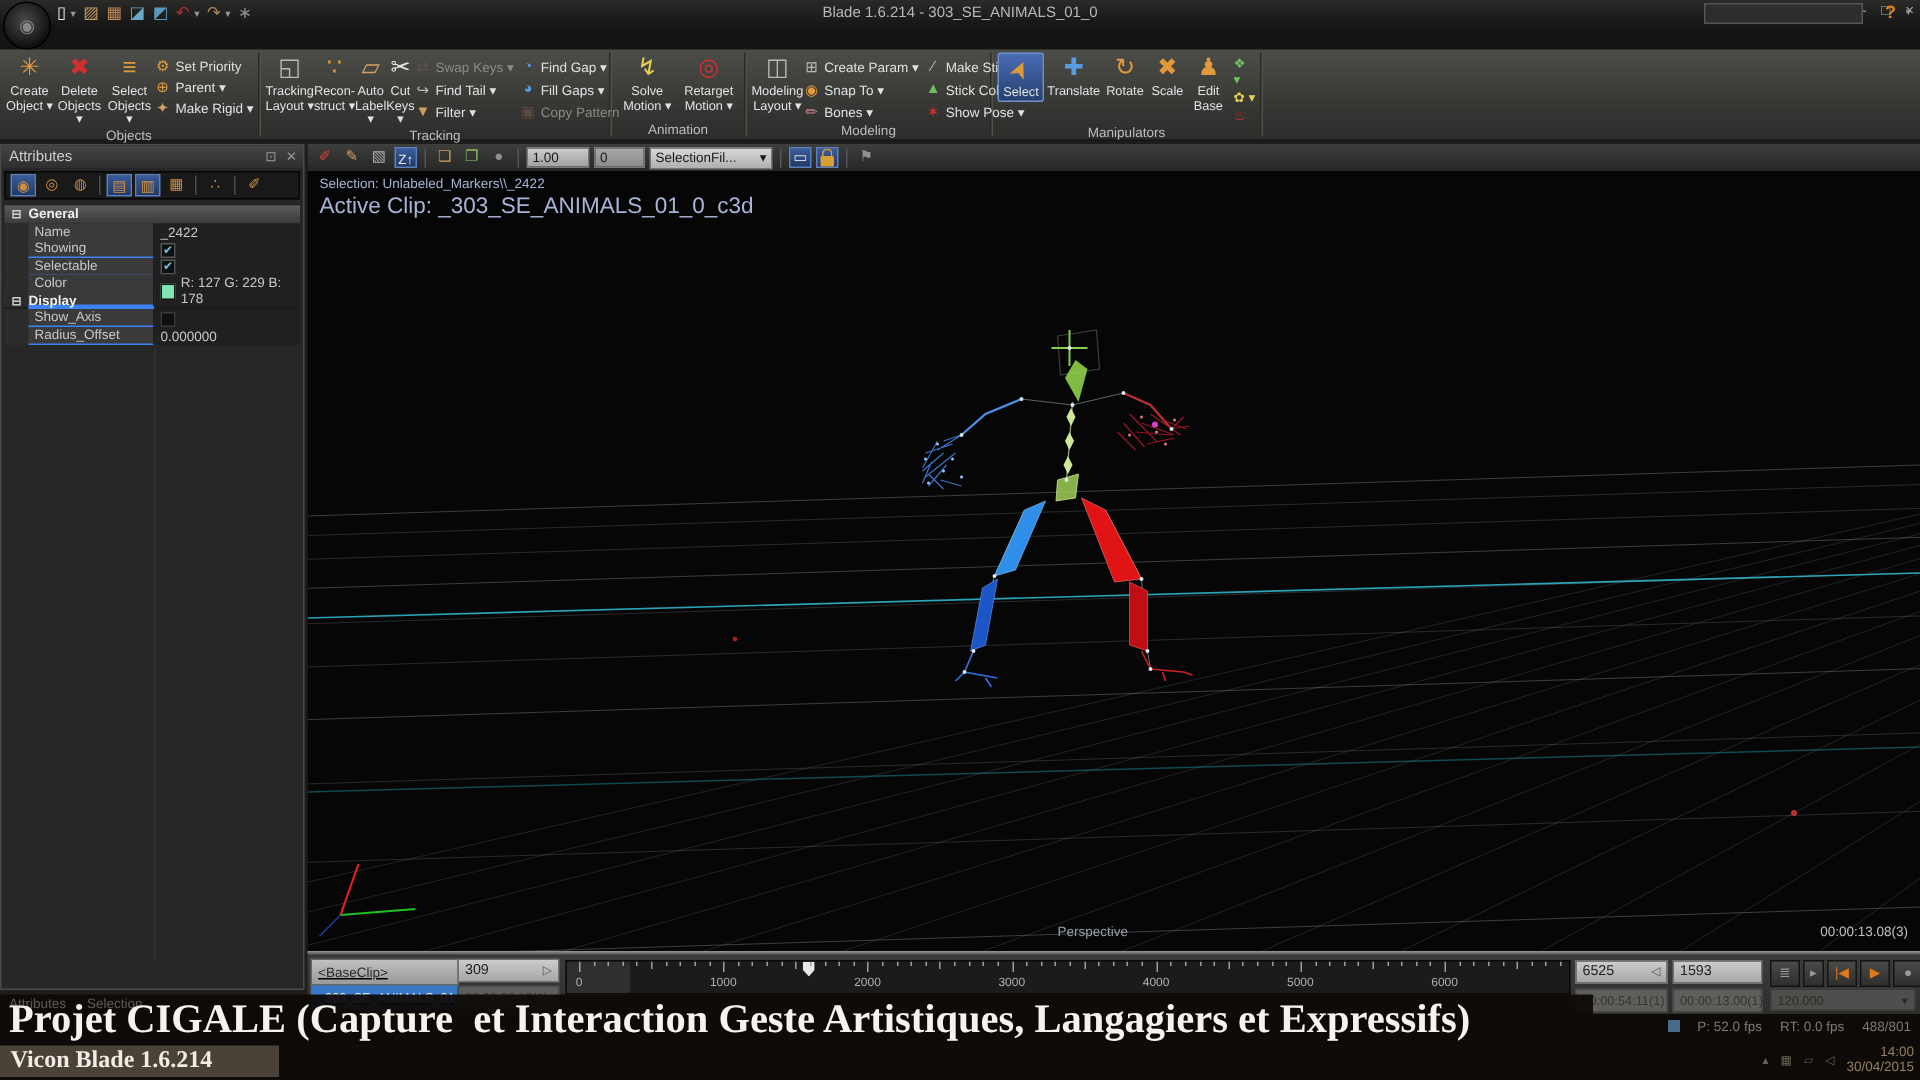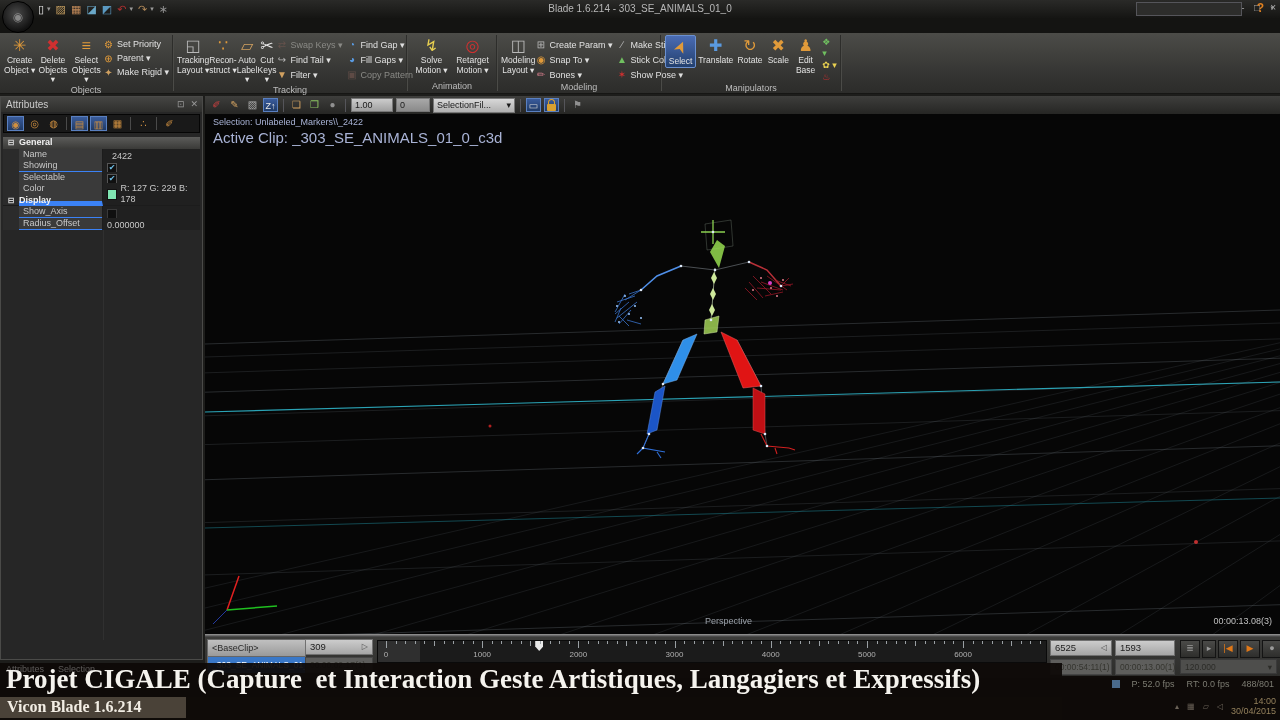--- a/index.html
+++ b/index.html
@@ -68,21 +68,21 @@
     display:flex;align-items:center;gap:2px;padding:0 3px;box-sizing:border-box;}
   .atool{width:17px;height:15px;text-align:center;line-height:15px;font-size:10px;color:#d09040;}
   .atool.active{background:linear-gradient(#3a5c9c,#1f3a66);border:1px solid #5a80c0;box-sizing:border-box;}
   .atsep{width:1px;height:13px;background:#4a4a4a;margin:0 2px;}
   #attr-grid{left:2px;top:40px;width:197px;}
   .arow{display:grid;grid-template-columns:16px 84px 1fr;height:11.5px;font-size:9px;color:#c8c8c8;}
   .arow.header{background:linear-gradient(#5c5c5a,#3a3a38);color:#f0f0f0;font-weight:bold;}
   .arow.header .gut{color:#cfcfcf;font-size:8px;text-align:center;line-height:11px;}
   .arow .gut{background:transparent;}
   .arow.header > div{line-height:11.5px;}
-  .arow:not(.header) .lab{background:#3a3a3a;border-bottom:5px solid #3b82f6;border-right:1px solid #1c1c1c;
+  .arow:not(.header) .lab{background:#3a3a3a;border-bottom:3px solid #3b82f6;border-right:1px solid #1c1c1c;
     padding-left:4px;line-height:11px;box-sizing:border-box;}
   .arow:not(.header) .val{background:#202020;border-bottom:1px solid #1c1c1c;
     padding-left:4px;line-height:11px;box-sizing:border-box;display:flex;align-items:center;gap:3px;}
   .arow:not(.header) .gut{background:#2b2b2b;border-bottom:1px solid #1c1c1c;}
   .chk{width:8px;height:8px;background:#101010;border:1px solid #555;display:inline-flex;
     align-items:center;justify-content:center;color:#6fc0e8;font-size:8px;line-height:8px;}
   .chk.off{border-color:#3a3a3a;}
   .swatch{width:9px;height:9px;display:inline-block;border:1px solid #111;}
   #attr-fill{left:2px;top:133px;width:197px;height:410px;background:#262626;}
   #attr-fill .colline{position:absolute;left:100px;top:0;width:1px;height:100%;background:#303030;}
@@ -105,21 +105,21 @@
     border:1.5px solid #d8a030;border-bottom:none;border-radius:4px 4px 0 0;}
   #vp-overlay1{left:8px;top:21px;font-size:9px;color:#a9b3d6;}
   #vp-overlay2{left:8px;top:33px;font-size:15px;color:#a9b3d6;}
   #vp-scene{left:0;top:18px;width:1075px;height:520px;}
   #vp-viewlabel{left:500px;top:520px;font-size:9px;color:#9aa0a8;}
   #vp-timecode{right:8px;top:520px;font-size:9px;color:#c0c0c0;}
 
   
   #tl-sep{left:205px;top:634px;width:1075px;height:3px;background:linear-gradient(#9a9a9a,#3a3a3a);}
   #timeline{left:205px;top:637px;width:1075px;height:41px;background:linear-gradient(#3c3c3a,#2c2c2a);}
-  #clipsel{left:2px;top:2px;width:99px;height:34px;border:1px solid #666;box-sizing:border-box;}
+  #clipsel{left:2px;top:2px;width:99px;height:34px;border:1px solid #666;box-sizing:border-box;text-decoration:underline;}
   #clipsel .c1{height:16px;background:linear-gradient(#c0c0c0,#9a9a9a);color:#2a2a2a;font-size:9px;
     line-height:16px;padding-left:4px;}
   #clipsel .c2{height:16px;background:#3a78c8;color:#fff;font-size:8.5px;line-height:16px;padding-left:4px;
     border-top:1px solid #666;white-space:nowrap;overflow:hidden;}
   .tfield{position:absolute;background:linear-gradient(#cccccc,#a6a6a6);border:1px solid #707070;
     color:#222;font-size:9.5px;line-height:14px;padding:0 4px;box-sizing:border-box;height:16px;
     display:flex;justify-content:space-between;align-items:center;}
   .tfield .fcar{color:#555;font-size:8px;}
   .tfield.dim{background:#5e5e5c;color:#35352f;font-size:8.5px;border-color:#454545;}
   #ruler{left:172px;top:3px;width:668px;height:21px;background:#1b1b1b;border:1px solid #0a0a0a;

